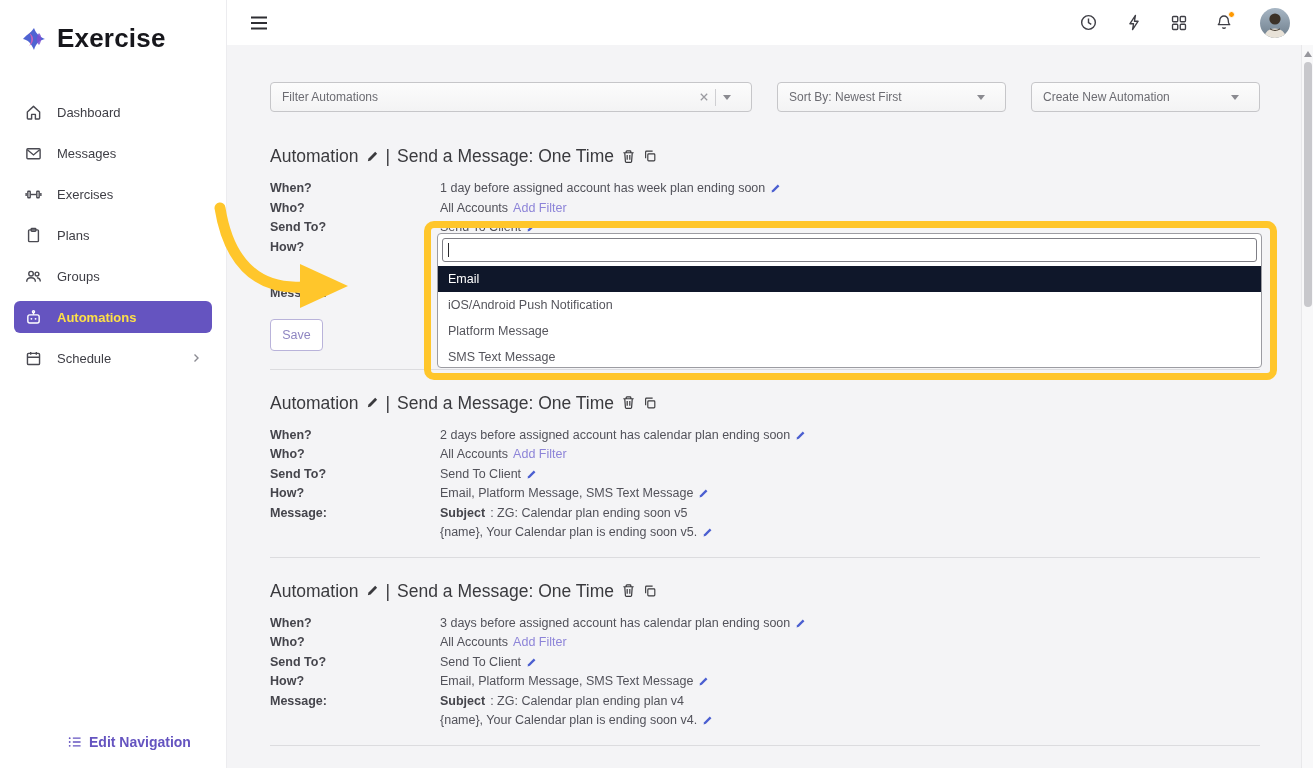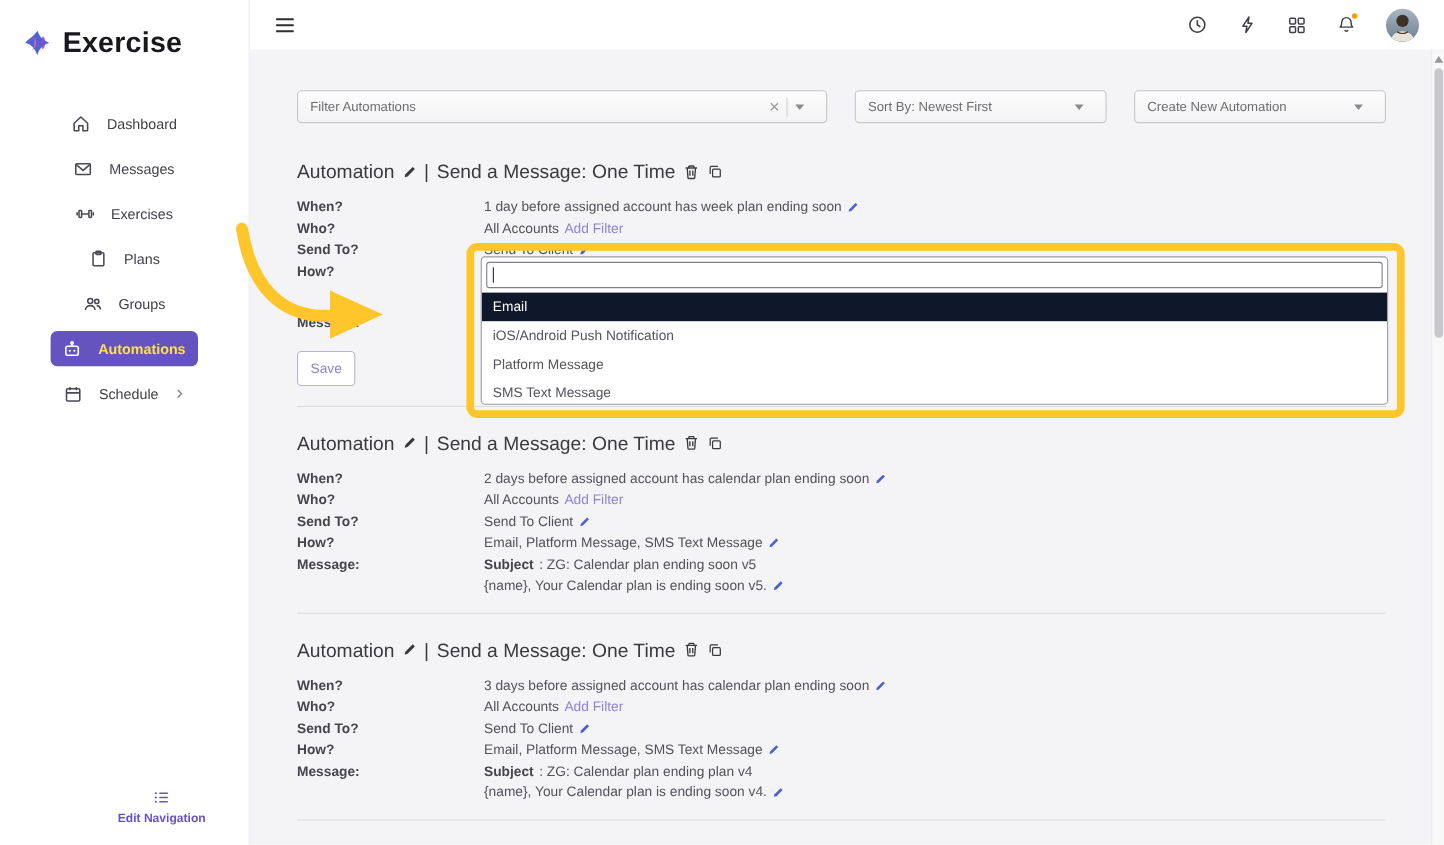--- a/index.html
+++ b/index.html
@@ -5,29 +5,29 @@
   * { margin:0; padding:0; box-sizing:border-box; }
   html,body { width:1313px; height:768px; overflow:hidden; background:#fff;
     font-family:"Liberation Sans", sans-serif; }
   .app { position:relative; display:flex; width:1313px; height:768px; }
 
   
   .sidebar { width:227px; background:#fff; border-right:1px solid #ececef;
     display:flex; flex-direction:column; position:relative; z-index:5; }
   .logo { display:flex; align-items:center; gap:9px; padding:23px 0 0 20px; }
   .logo-text { font-size:26px; font-weight:700; color:#17171c; letter-spacing:.2px; }
-  .nav { margin-top:42px; padding:0 14px; display:flex; flex-direction:column; gap:9px;align-items:center; }
+  .nav { margin-top:42px; padding:0 14px; display:flex; flex-direction:column; gap:9px; }
   .nav-item { display:flex; align-items:center; gap:15px; height:32px; padding:0 11px;
     border-radius:6px; font-size:13px; color:#3e3e45; cursor:pointer; }
   .nav-item .ic { width:17px; height:17px; flex:0 0 17px; color:#4a4a52; display:flex; }
   .nav-item.active { background:#6554c0; color:#fde047; font-weight:700; }
   .nav-item.active .ic { color:#fff; }
   .nav-item .chev { margin-left:auto; color:#8b8b92; display:flex; }
   .edit-nav { margin-top:auto; margin-bottom:18px; padding-left:68px; display:flex;
-    align-items:center; gap:7px; color:#6554c0; font-size:11px; font-weight:700; cursor:pointer;flex-direction:column; }
+    align-items:center; gap:7px; color:#6554c0; font-size:14px; font-weight:700; cursor:pointer; }
 
   
   .main { flex:1; display:flex; flex-direction:column; background:#f4f4f6; min-width:0; }
   .topbar { height:45px; background:#fff; display:flex; align-items:center; padding:0 23px; }
   .hamburger { display:flex; cursor:pointer; color:#2e2e33; }
   .topbar-right { margin-left:auto; display:flex; align-items:center; gap:27px; }
   .tb-icon { color:#3f3f46; display:flex; cursor:pointer; position:relative; }
   .bell-dot { position:absolute; top:-2px; right:-2px; width:7px; height:7px;
     border-radius:50%; background:#f90; border:1px solid #fff; }
   .avatar { width:30px; height:30px; border-radius:50%; overflow:hidden; cursor:pointer;

